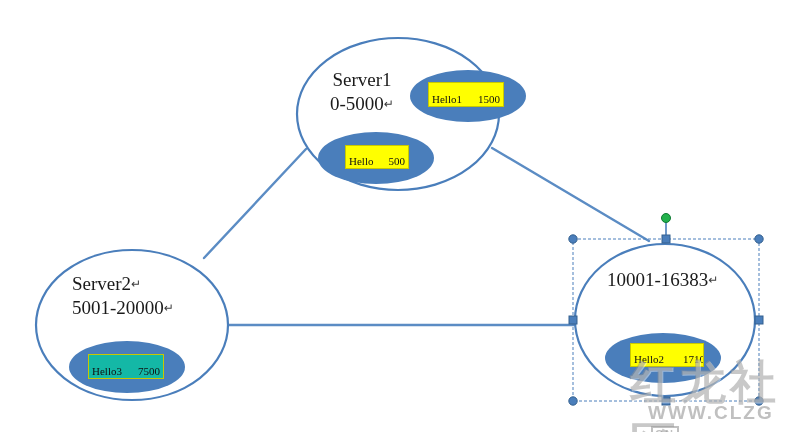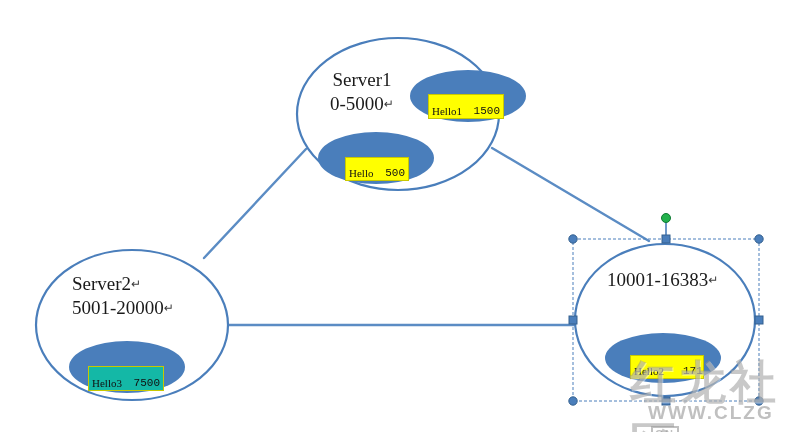--- a/index.html
+++ b/index.html
@@ -19,25 +19,24 @@
     position:absolute;
     background:#ffff00;
     border:1px solid #c8c800;
     box-sizing:border-box;
     display:flex;
     align-items:flex-end;
     justify-content:space-between;
     font-family:"Liberation Serif",serif;
     color:#111;
     overflow:hidden;
-    margin-top:12px;
   }
   .msg-box span{display:inline-block;padding:0 3px 1px 3px;}
   .msg-name{font-size:11px;}
-  .msg-val{font-size:11px;font-family:Liberation Mono, monospace;}
+  .msg-val{font-size:11px;}
   .wm{
     position:absolute;
     color:rgba(150,150,150,0.55);
     font-weight:bold;
     pointer-events:none;
     user-select:none;
   }
   #wm-cn{
     left:630px;top:352px;
     font-size:46px;

